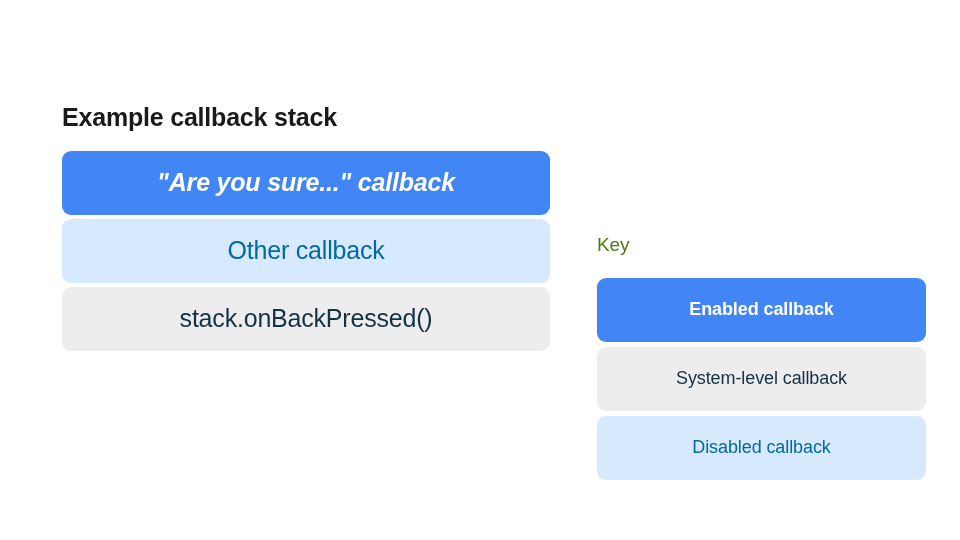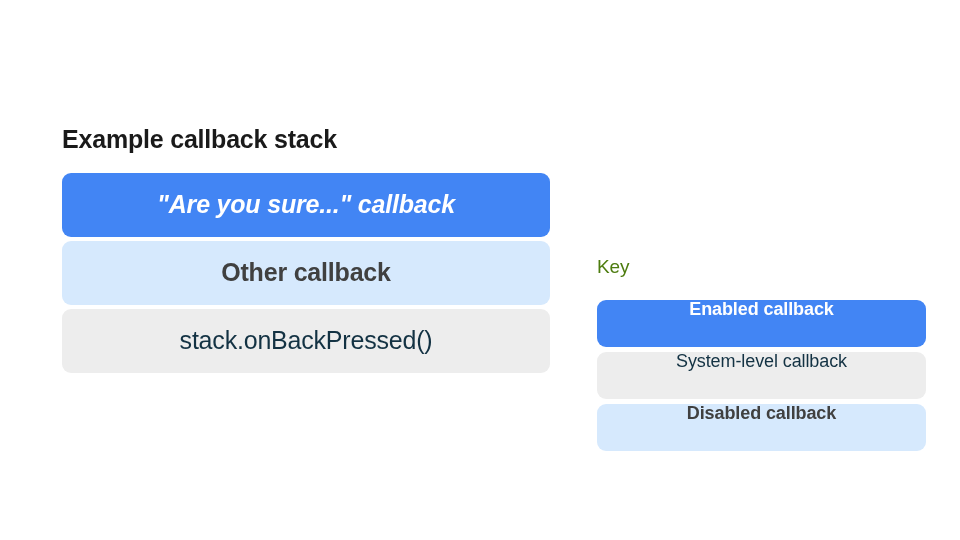--- a/index.html
+++ b/index.html
@@ -12,21 +12,20 @@
     background: #ffffff;
     font-family: "Liberation Sans", sans-serif;
     overflow: hidden;
     position: relative;
     -webkit-font-smoothing: antialiased;
   }
 
   .canvas {
     position: absolute;
     inset: 0;
-    margin-top: 22px;
   }
 
   
   .stack-section {
     position: absolute;
     left: 62px;
     top: 100px;
     width: 488px;
   }
 
@@ -59,22 +58,22 @@
   }
 
   
   .v-enabled {
     background: #4285f4;
     color: #ffffff;
     font-weight: 700;
   }
   .v-disabled {
     background: #d6e9fd;
-    color: #404040;
-    font-weight: 700;
+    color: #0369a1;
+    font-weight: 400;
   }
   .v-system {
     background: #ededed;
     color: #133243;
     font-weight: 400;
   }
 
   .stack-row .row-label {
     font-size: 25px;
     line-height: 1.1;
@@ -101,24 +100,24 @@
     letter-spacing: -0.1px;
   }
 
   .key-list {
     display: flex;
     flex-direction: column;
     gap: 5px;
   }
 
   .key-row {
-    height: 47px;
+    height: 64px;
     border-radius: 9px;
     display: flex;
-    align-items: flex-start;
+    align-items: center;
     justify-content: center;
     box-sizing: border-box;
     padding: 0 10px;
     text-align: center;
     white-space: nowrap;
   }
 
   .key-row .row-label {
     font-size: 18px;
     line-height: 1.1;

